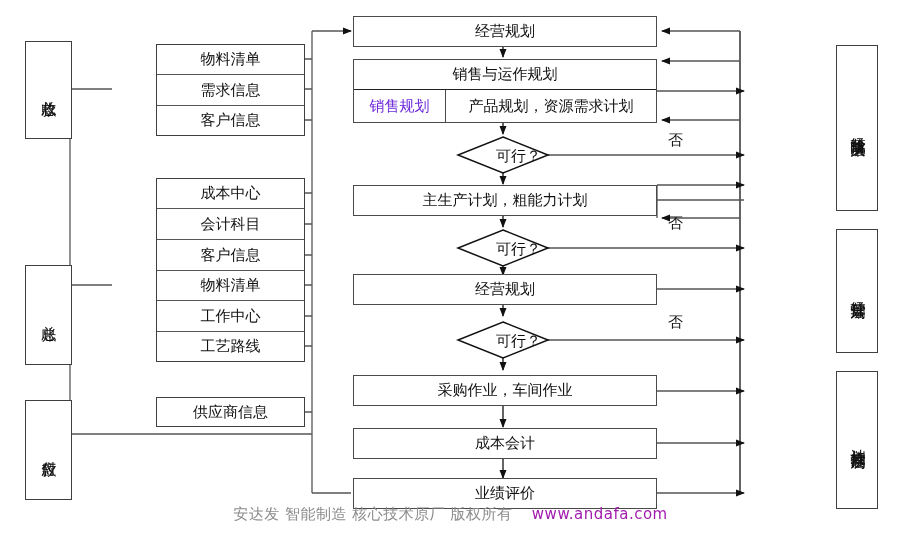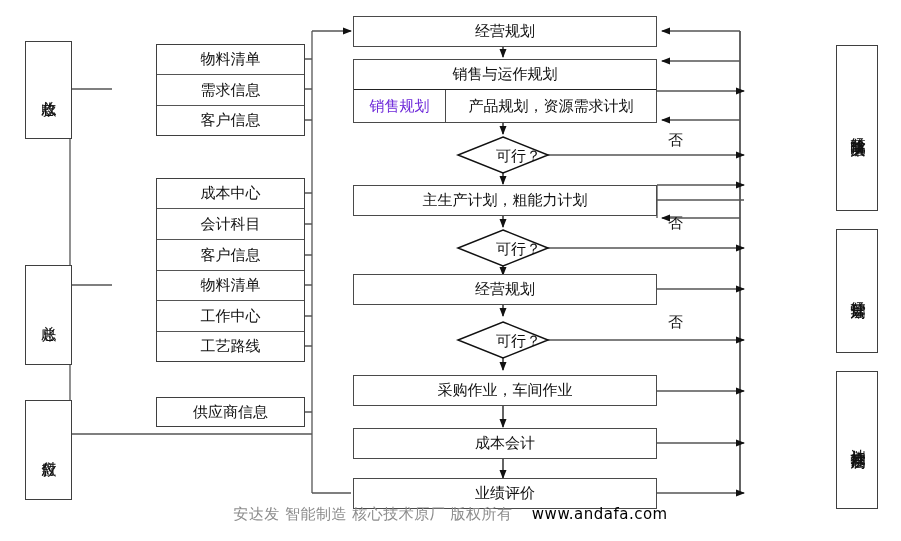--- a/index.html
+++ b/index.html
@@ -5,21 +5,21 @@
   html,body{margin:0;padding:0;background:#ffffff;}
   body{width:901px;height:541px;overflow:hidden;
        font-family:"DejaVu Sans","Liberation Sans",sans-serif;}
   #stage{position:relative;width:901px;height:541px;background:#fff;}
   svg{position:absolute;left:0;top:0;}
   .dia{fill:#ffffff;stroke:#111111;stroke-width:1.5;}
   .ln{stroke:#555555;stroke-width:1.3;fill:none;}
   .lnk{stroke:#111111;stroke-width:1.3;fill:none;}
   .foot{position:absolute;left:0;top:505px;width:901px;text-align:center;
         font-size:15px;color:#8c8c8c;letter-spacing:.5px;}
-  .foot .url{color:#000000;}
+  .foot .url{color:#a21caf;}
   .vlabel{position:absolute;display:flex;align-items:center;justify-content:center;
           border:1.4px solid #3f3f3f;background:#fff;}
   .vlabel span{writing-mode:vertical-rl;text-orientation:upright;
                font-size:15px;color:#111;line-height:1.05;letter-spacing:1px;}
   .srcbox{position:absolute;display:flex;align-items:center;justify-content:center;
           border:1.4px solid #3f3f3f;background:#fff;}
   .srcbox span{writing-mode:vertical-rl;text-orientation:upright;
                font-size:15px;color:#111;letter-spacing:1px;}
   .listbox{position:absolute;border:1.4px solid #3f3f3f;background:#fff;
            box-sizing:border-box;margin-left:44px;}

